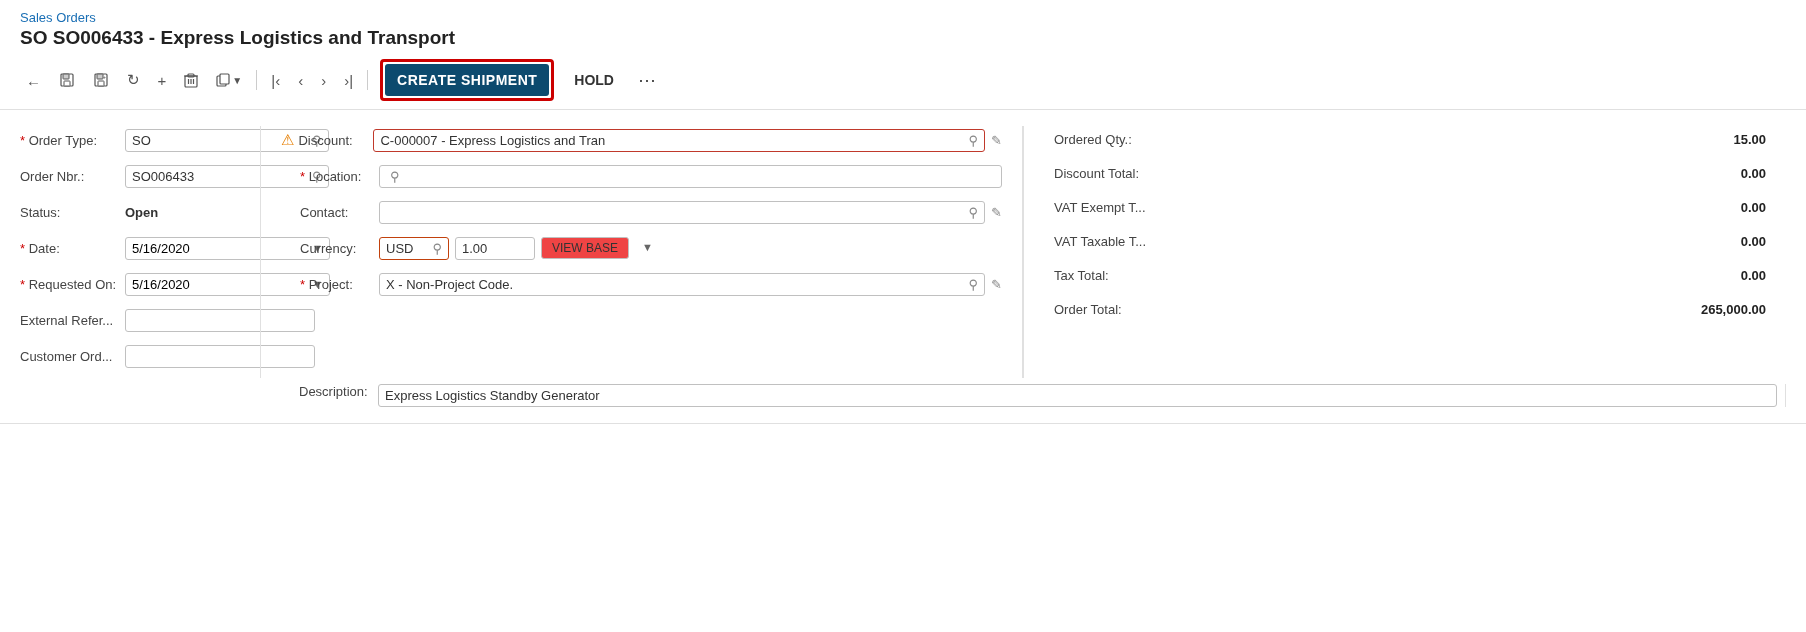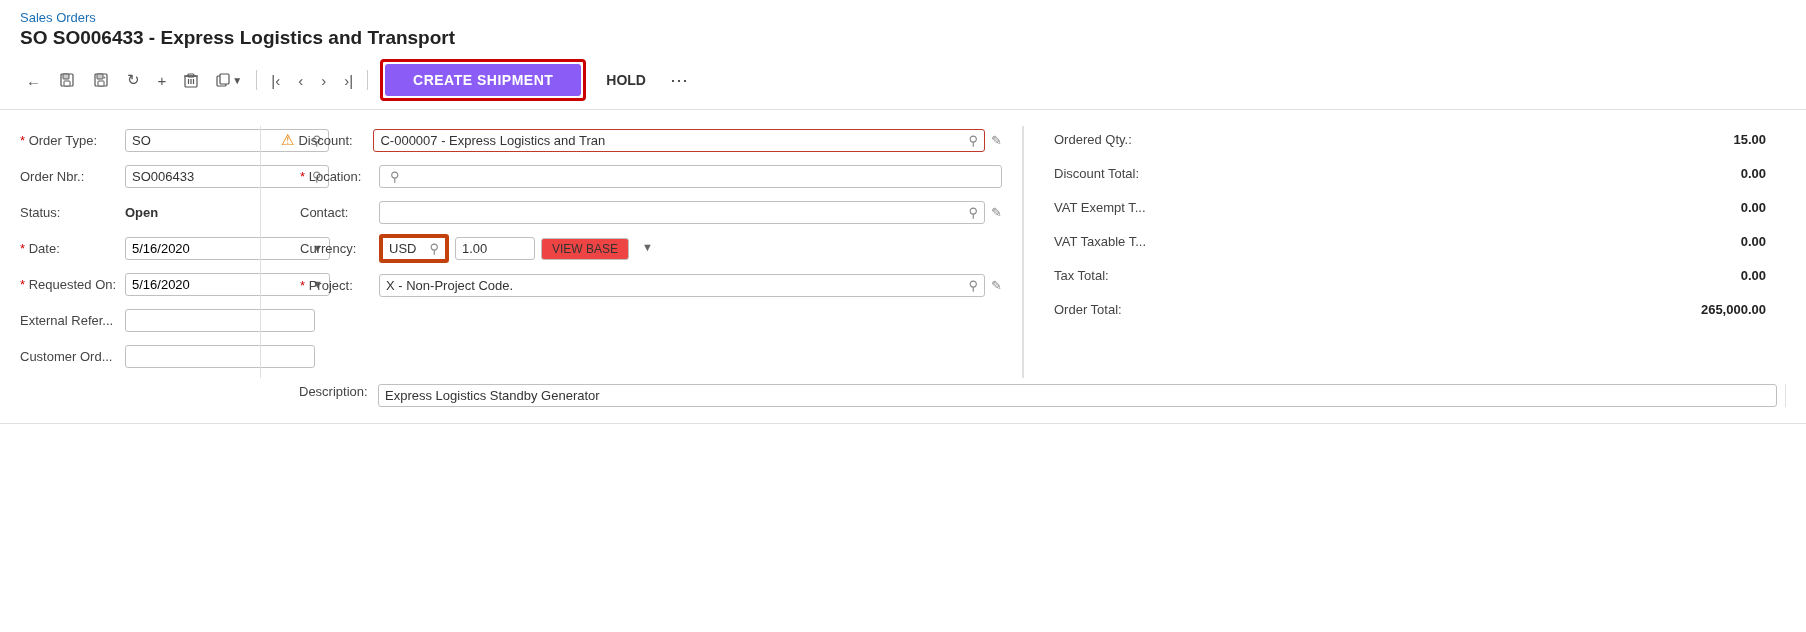--- a/index.html
+++ b/index.html
@@ -52,25 +52,25 @@
       border-radius: 3px;
     }
     .toolbar-separator { width: 1px; background: #ccc; height: 20px; margin: 0 2px; }
     .create-shipment-wrapper {
       border: 3px solid #cc0000;
       border-radius: 4px;
       padding: 2px;
       margin: 0 4px;
     }
     .create-shipment-btn {
-      background: #8b5cf6;
+      background: #0c4a6e;
       color: #fff;
       border: none;
       border-radius: 3px;
-      padding: 8px 28px;
+      padding: 8px 12px;
       font-size: 14px;
       font-weight: 700;
       letter-spacing: 0.5px;
       cursor: pointer;
       text-transform: uppercase;
     }
     .hold-btn {
       background: none;
       border: none;
       font-size: 14px;
@@ -207,21 +207,21 @@
     }
     .currency-row {
       display: flex;
       align-items: center;
       flex: 1;
       gap: 6px;
     }
     .currency-code-wrapper {
       display: flex;
       align-items: center;
-      border: 4px solid #c2410c;
+      border: 1px solid #c2410c;
       border-radius: 3px;
       background: #fff;
       padding: 3px 6px;
       min-width: 70px;
     }
     .rate-wrapper {
       display: flex;
       align-items: flex-start;
       border: 1px solid #c0c0c0;
       border-radius: 3px;

